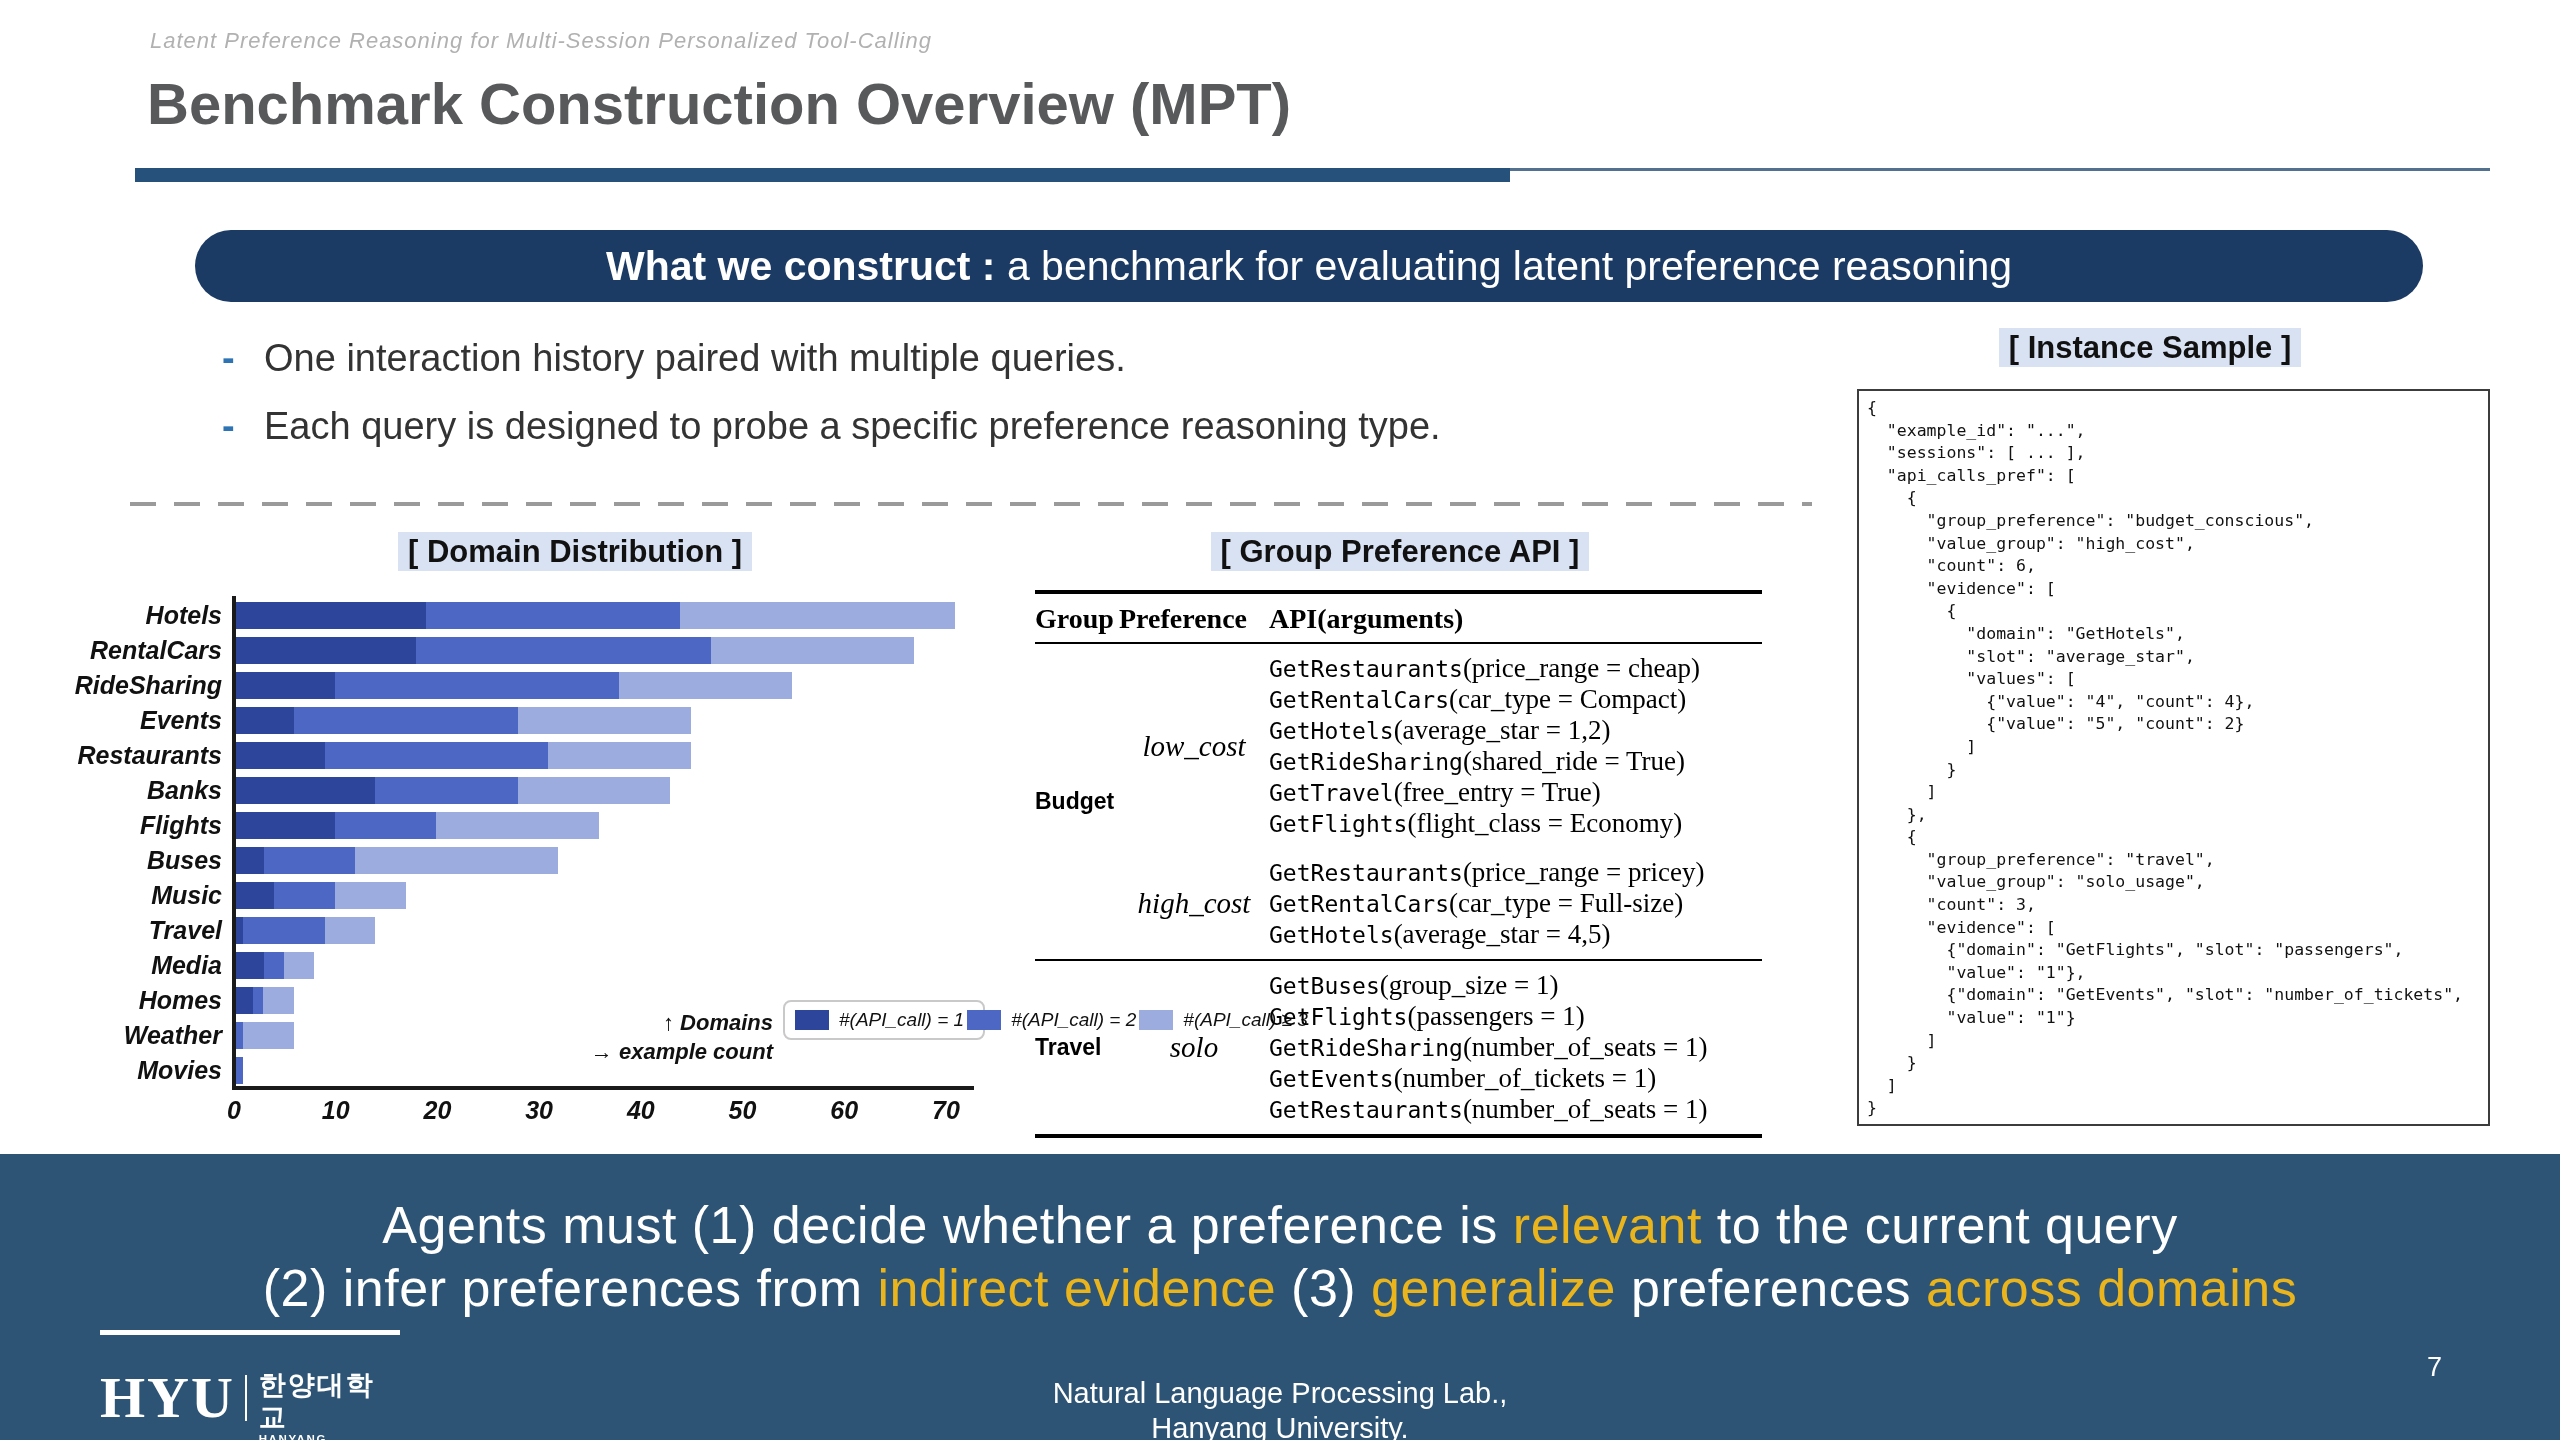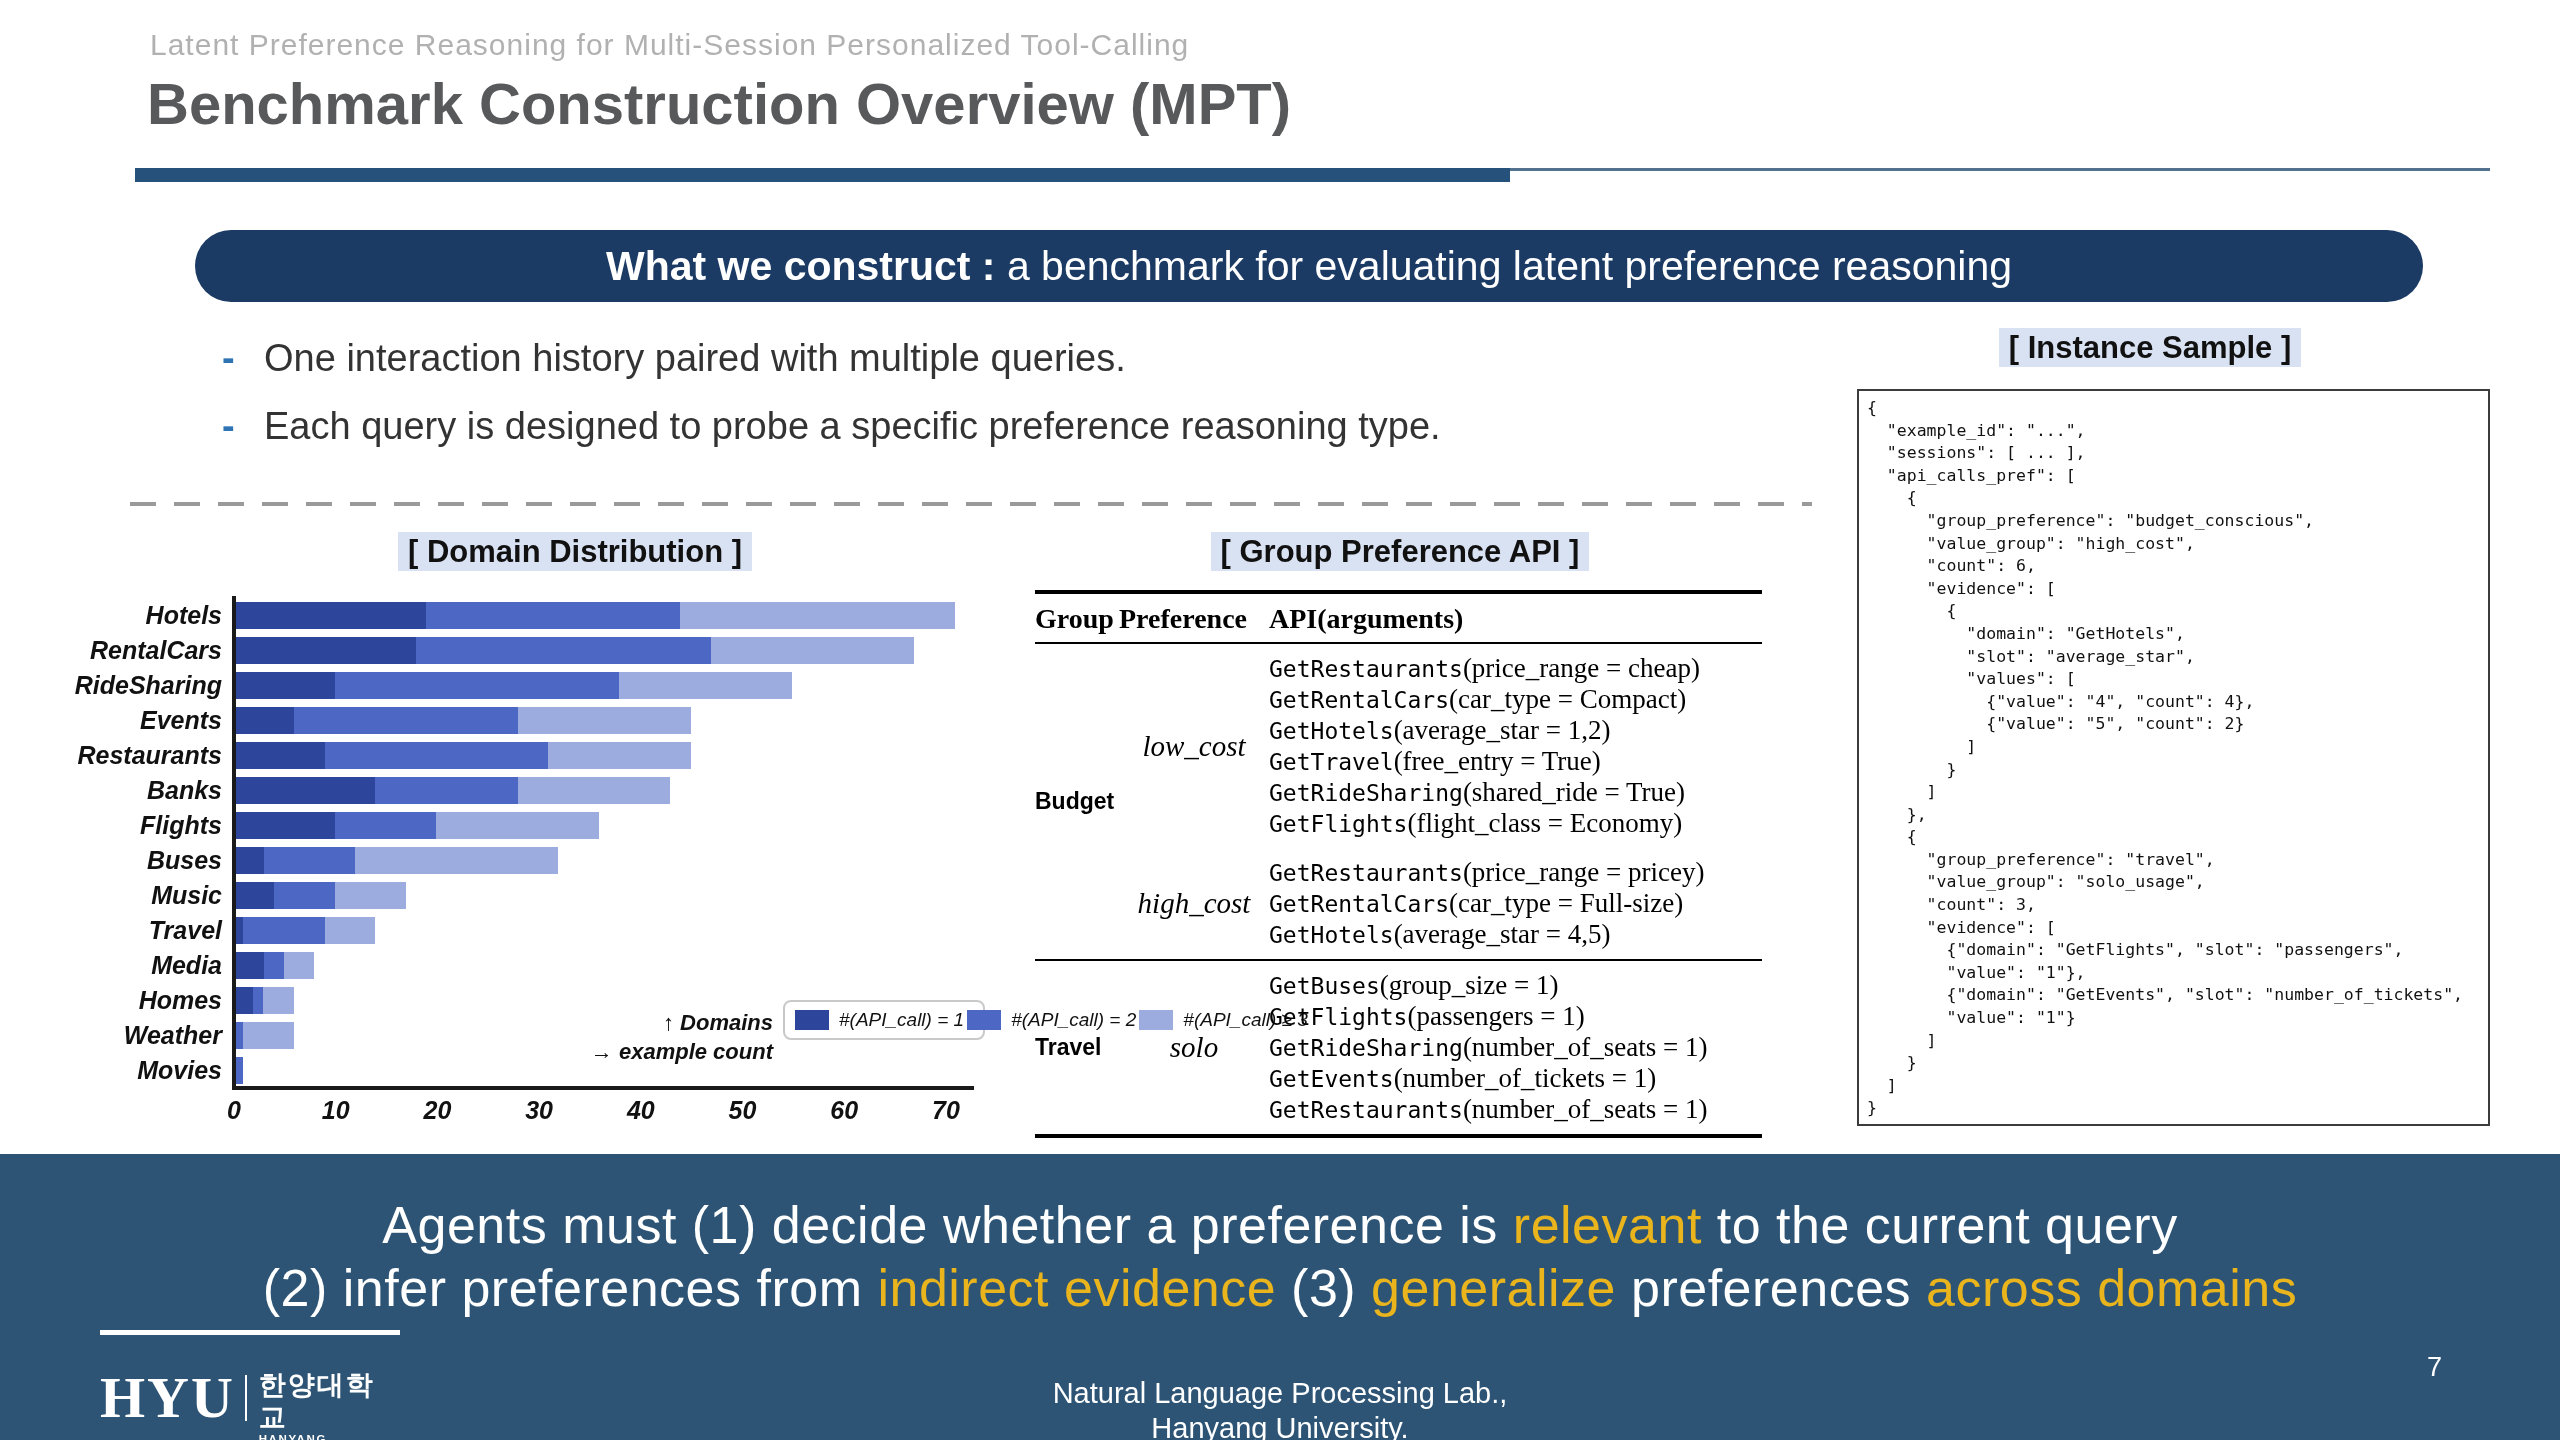--- a/index.html
+++ b/index.html
@@ -1,21 +1,21 @@
 <!DOCTYPE html>
 <html><head>
 <meta charset="utf-8">
 <style>
   html,body{margin:0;padding:0;background:#fff;}
   .slide{position:relative;width:2560px;height:1440px;background:#ffffff;overflow:hidden;
          font-family:"Liberation Sans",sans-serif;}
 
   
-  .kicker{position:absolute;left:150px;top:28px;font-size:30px;color:#b1b1b1;
-          letter-spacing:1px;}
+  .kicker{position:absolute;left:150px;top:28px;font-size:22px;color:#b1b1b1;
+          font-style:italic;letter-spacing:1px;}
   .title{position:absolute;left:147px;top:70px;font-size:58px;font-weight:bold;color:#58595b;}
   .rule-thin-line{position:absolute;left:135px;top:168px;width:2355px;height:3px;background:#51718f;}
   .rule-thick-bar{position:absolute;left:135px;top:168px;width:1375px;height:14px;background:#25517a;}
 
   
   .pill{position:absolute;left:195px;top:230px;width:2228px;height:72px;background:#1b3a64;
         border-radius:40px;display:flex;align-items:center;justify-content:center;
         color:#fff;font-size:41px;white-space:pre;}
   .pill .b{font-weight:bold;}
 
@@ -279,22 +279,22 @@
     <div>
         <div class="tsec">
           <div class="tgroup">Budget</div>
           <div class="tblocks">
             <div class="pblock">
               <div class="pname">low_cost</div>
               <div class="plines">
                 <div class="aline"><span class="afn">GetRestaurants</span><span class="aargs">(price_range = cheap)</span></div>
                 <div class="aline"><span class="afn">GetRentalCars</span><span class="aargs">(car_type = Compact)</span></div>
                 <div class="aline"><span class="afn">GetHotels</span><span class="aargs">(average_star = 1,2)</span></div>
+                <div class="aline"><span class="afn">GetRideSharing</span><span class="aargs">(shared_ride = True)</span></div>
                 <div class="aline"><span class="afn">GetTravel</span><span class="aargs">(free_entry = True)</span></div>
-                <div class="aline"><span class="afn">GetRideSharing</span><span class="aargs">(shared_ride = True)</span></div>
                 <div class="aline"><span class="afn">GetFlights</span><span class="aargs">(flight_class = Economy)</span></div>
               </div>
             </div>
             <div class="pblock">
               <div class="pname">high_cost</div>
               <div class="plines">
                 <div class="aline"><span class="afn">GetRestaurants</span><span class="aargs">(price_range = pricey)</span></div>
                 <div class="aline"><span class="afn">GetRentalCars</span><span class="aargs">(car_type = Full-size)</span></div>
                 <div class="aline"><span class="afn">GetHotels</span><span class="aargs">(average_star = 4,5)</span></div>
               </div>

